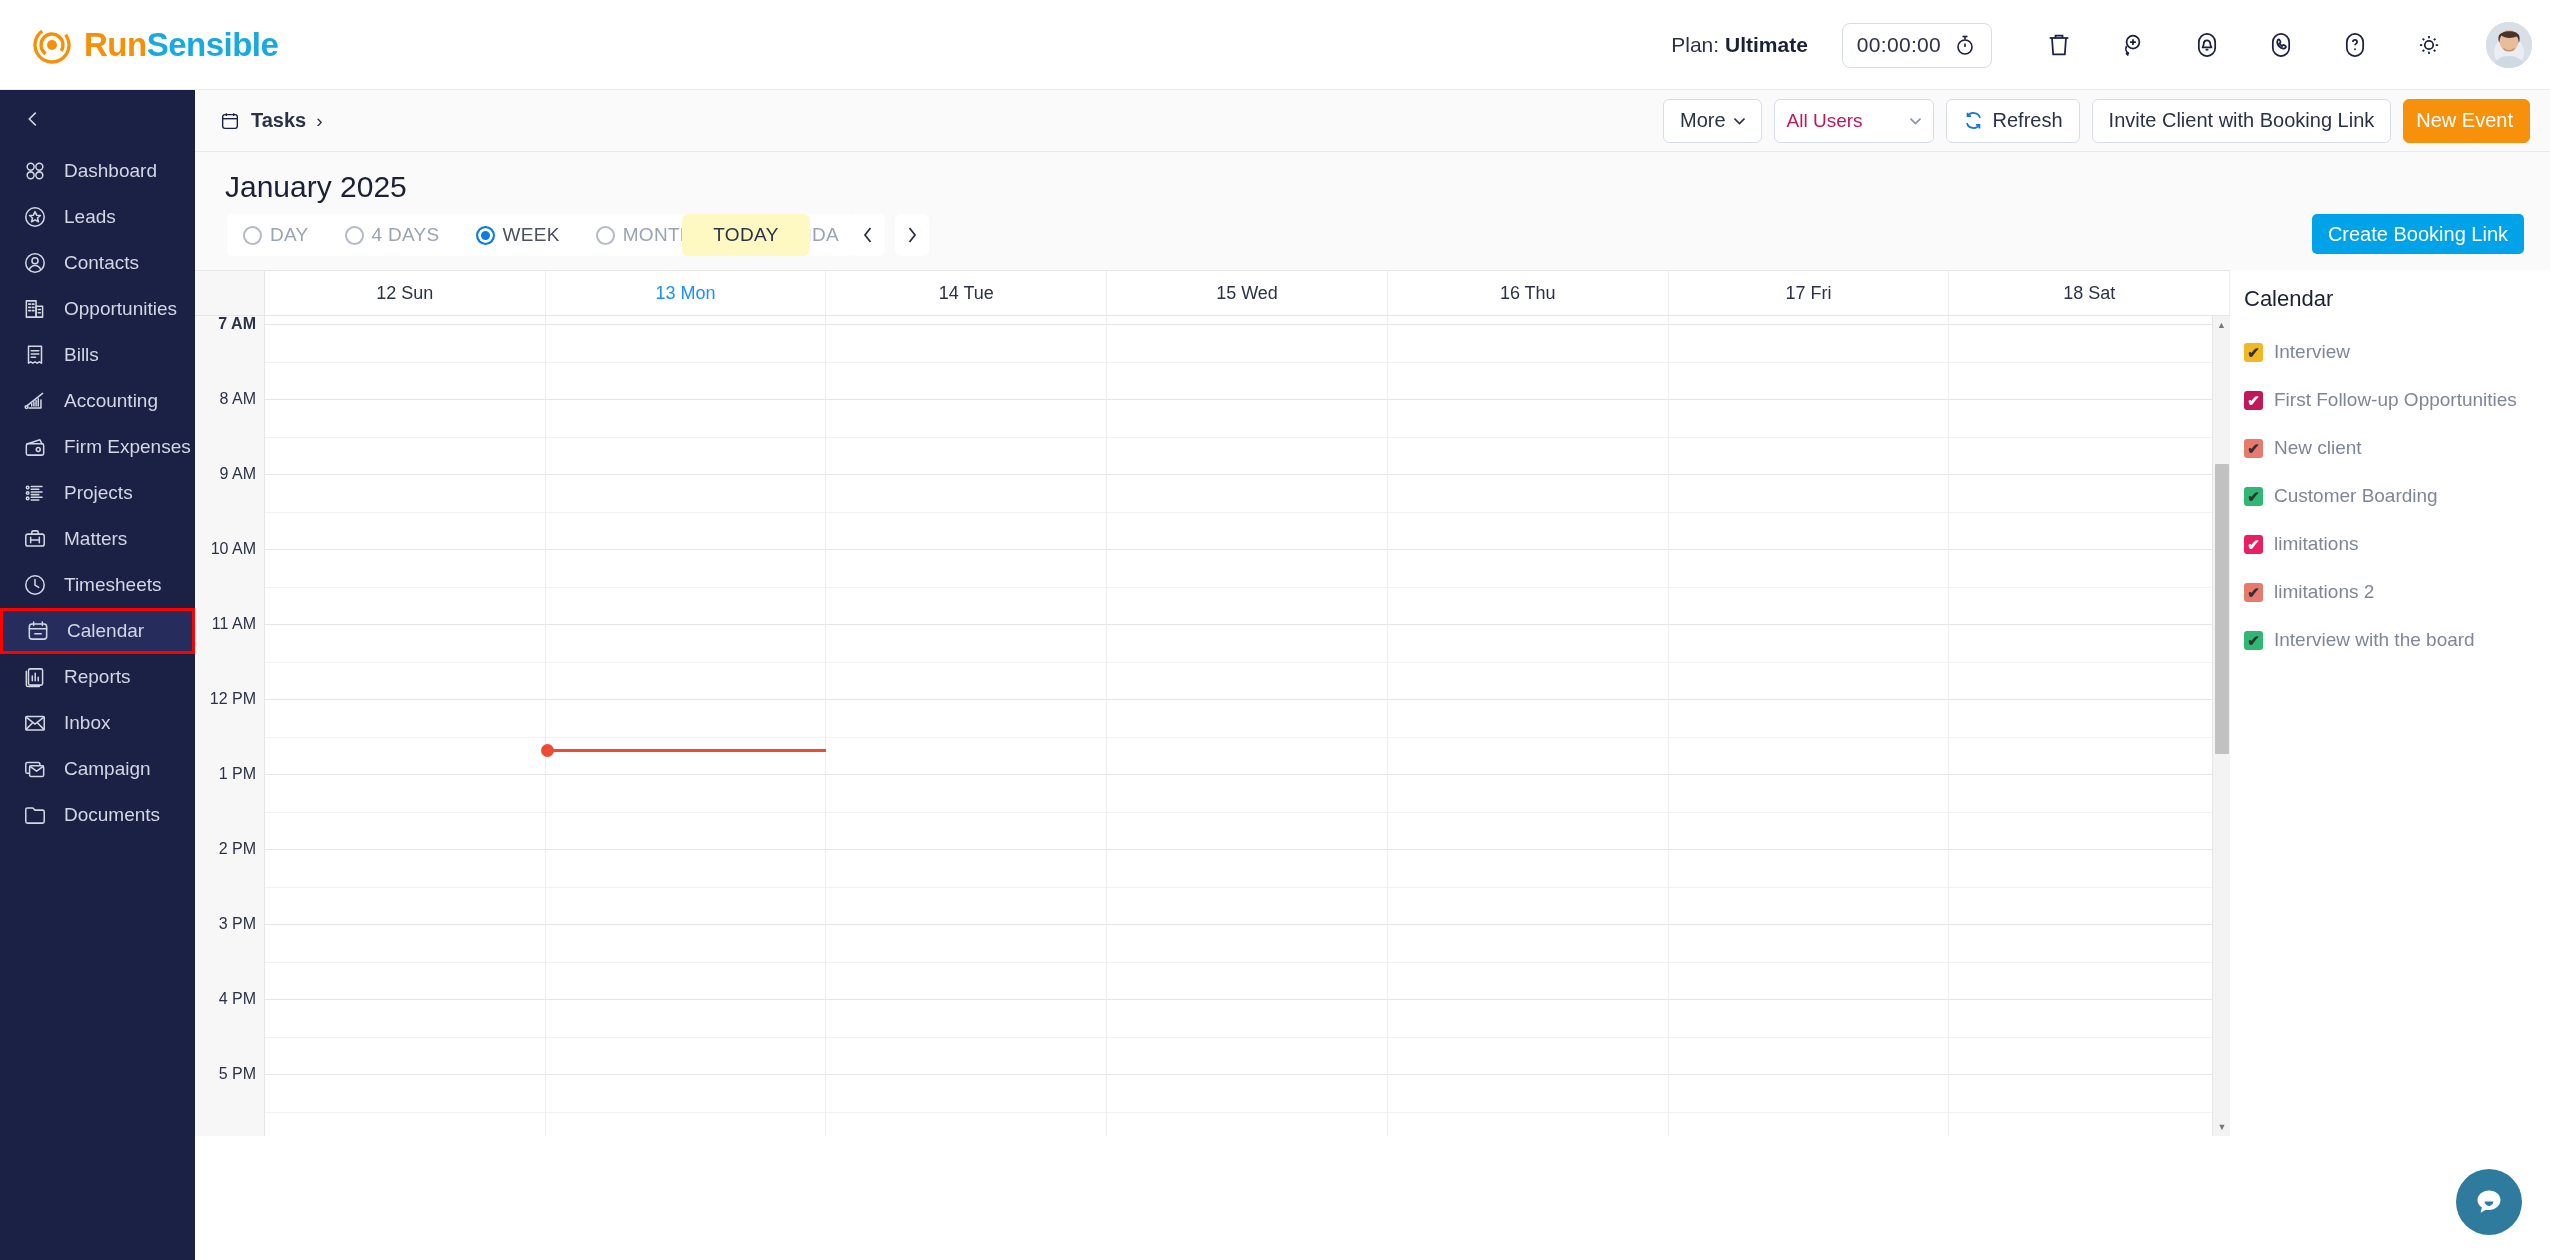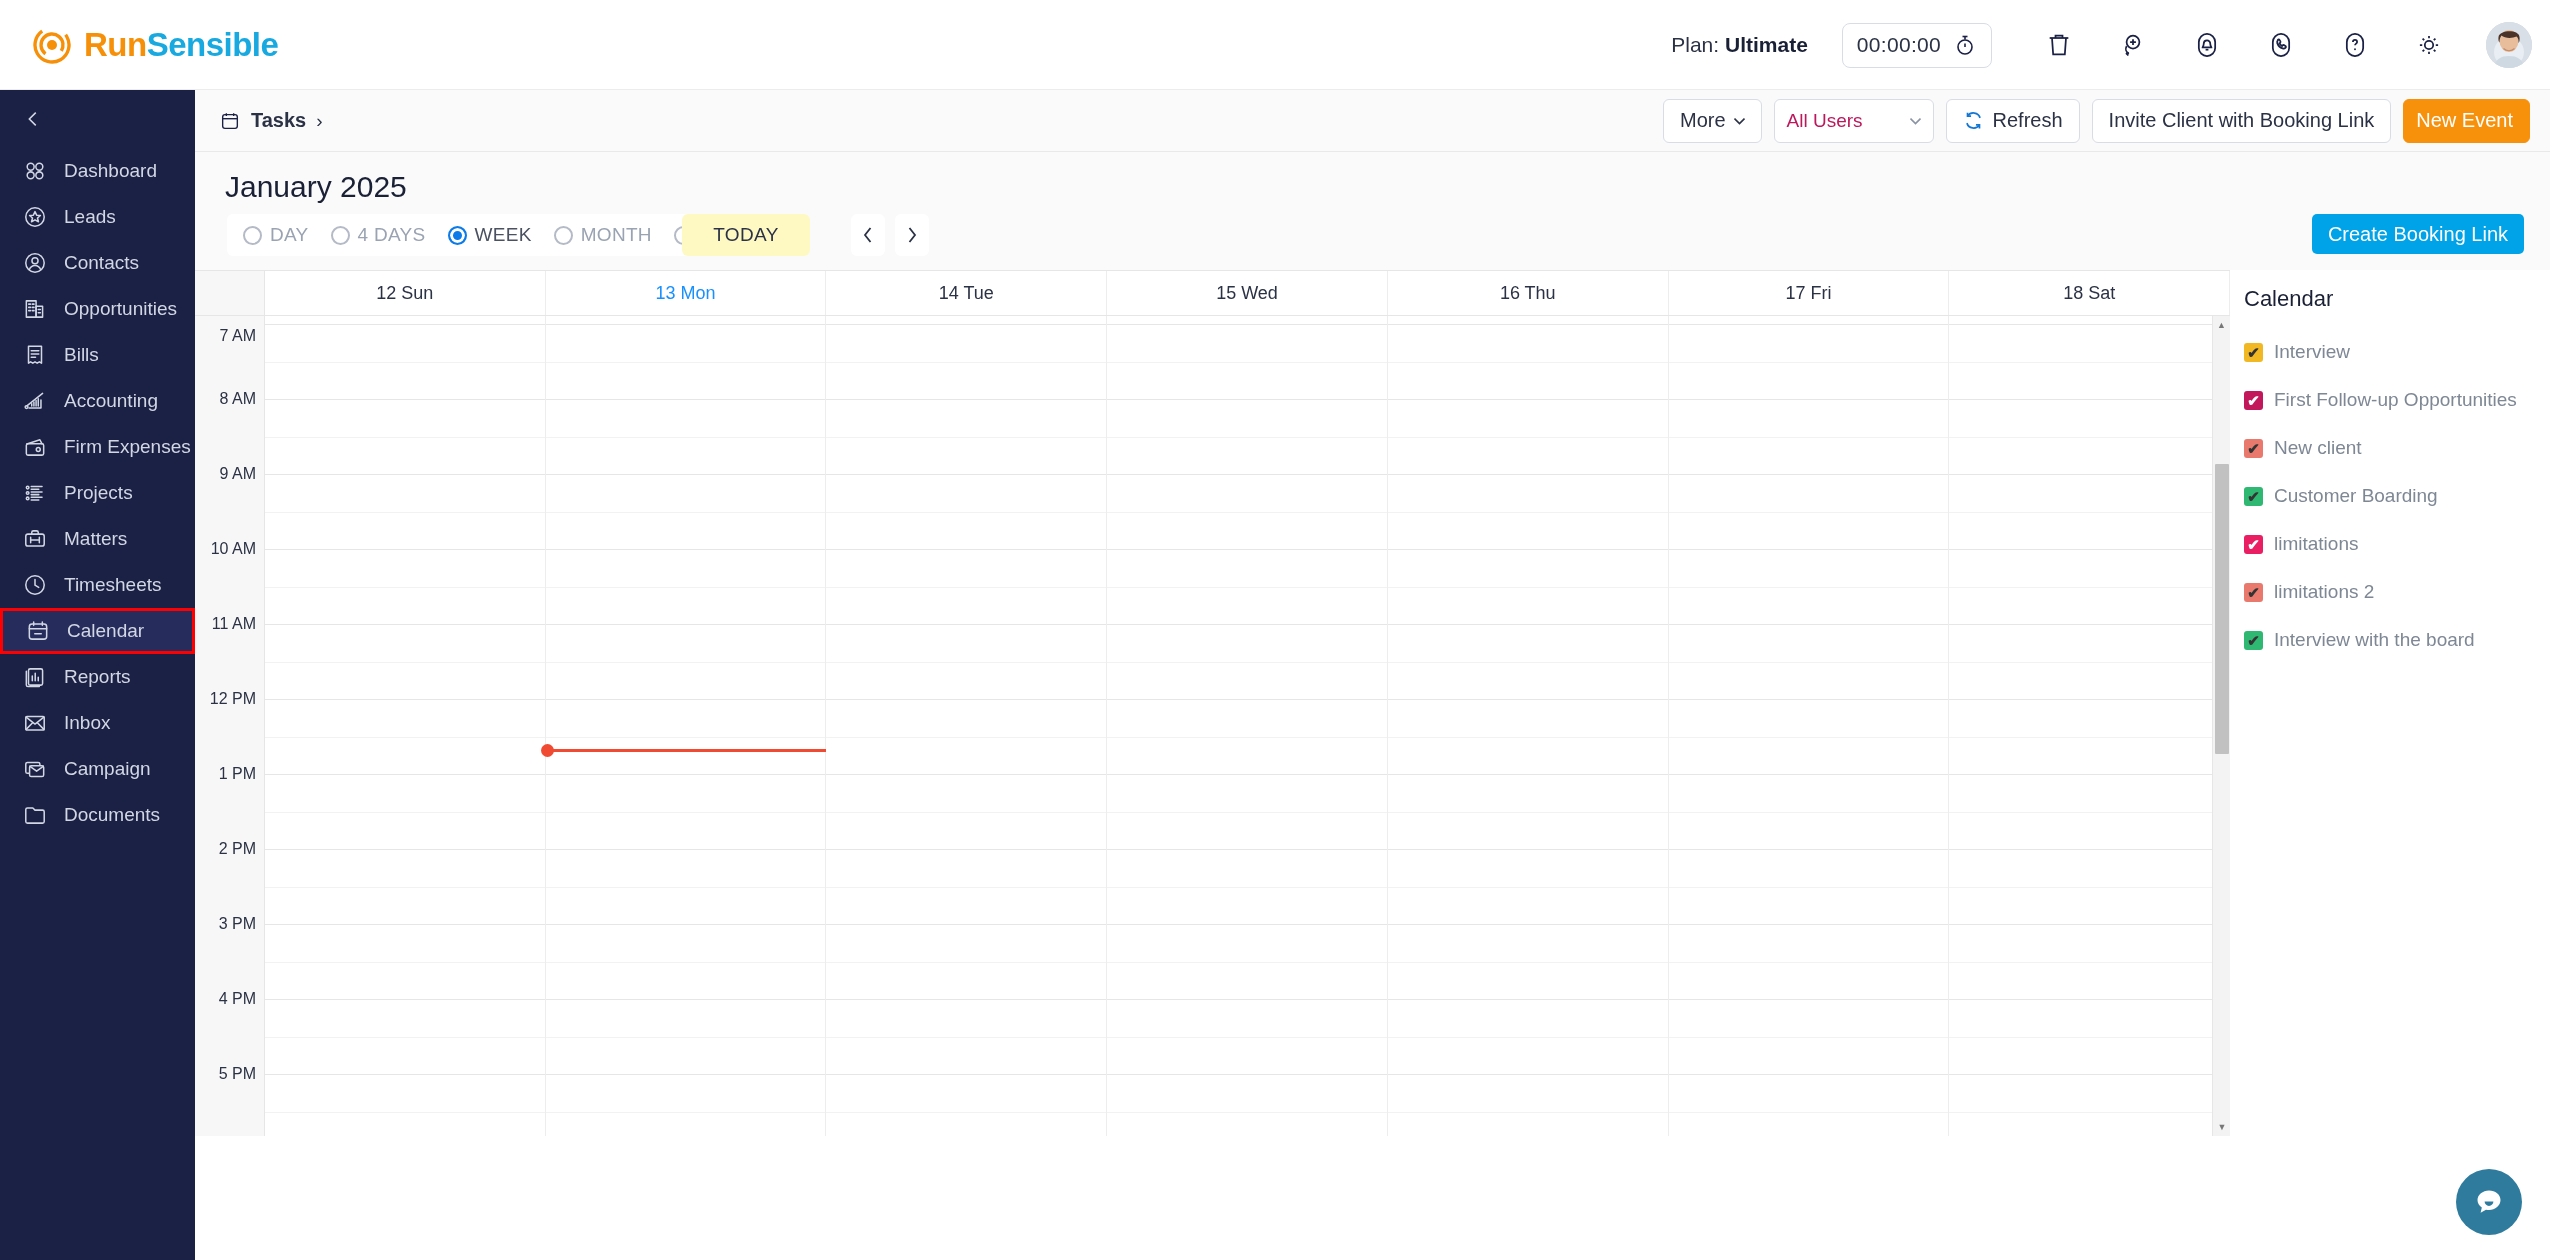--- a/index.html
+++ b/index.html
@@ -94,21 +94,21 @@
     padding: 0 12px; font-size: 19px; color: #be185d; cursor: pointer;
   }
   .btn.refresh { gap: 9px; }
   .btn.newevent { background: #F7910B; border-color: #F7910B; color: #fff; font-weight: normal; padding-left: 12px; }
 
   
   .cal-head { position: relative; height: 118px; background: #fafafa; }
   .month-title { position: absolute; left: 30px; top: 18px; font-size: 30px; color: #1a2035; }
   .view-group {
     position: absolute; left: 32px; top: 62px; height: 42px; background: #fff;
-    border-radius: 6px; display: flex; align-items: center; padding: 0 16px; gap: 22px;
+    border-radius: 6px; display: flex; align-items: center; padding: 0 16px; gap: 36px;
   }
   .radio { display: flex; align-items: center; gap: 8px; cursor: pointer; }
   .radio .dot {
     width: 19px; height: 19px; border-radius: 50%; border: 2px solid #b4bac6;
     display: flex; align-items: center; justify-content: center; flex: none;
   }
   .radio.sel .dot { border-color: #0b7bea; background: #0b7bea; box-shadow: inset 0 0 0 3px #fff; }
   .radio .lbl { font-size: 19px; color: #9aa3b2; letter-spacing: 0.3px; }
   .radio.sel .lbl { color: #4a5160; }
 
@@ -526,21 +526,21 @@
             <div class="dayhead">14 Tue</div>
             <div class="dayhead">15 Wed</div>
             <div class="dayhead">16 Thu</div>
             <div class="dayhead">17 Fri</div>
             <div class="dayhead">18 Sat</div>
           </div>
       </div>
 
       <div class="scroll-area">
         <div class="gutter" id="gutter">
-            <div class="hr-label" style="top: 20px;">7 AM</div>
+            <div class="hr-label" style="top: 8px; font-weight: bold;">7 AM</div>
             <div class="hr-label" style="top: 83px;">8 AM</div>
             <div class="hr-label" style="top: 158px;">9 AM</div>
             <div class="hr-label" style="top: 233px;">10 AM</div>
             <div class="hr-label" style="top: 308px;">11 AM</div>
             <div class="hr-label" style="top: 383px;">12 PM</div>
             <div class="hr-label" style="top: 458px;">1 PM</div>
             <div class="hr-label" style="top: 533px;">2 PM</div>
             <div class="hr-label" style="top: 608px;">3 PM</div>
             <div class="hr-label" style="top: 683px;">4 PM</div>
             <div class="hr-label" style="top: 758px;">5 PM</div>

